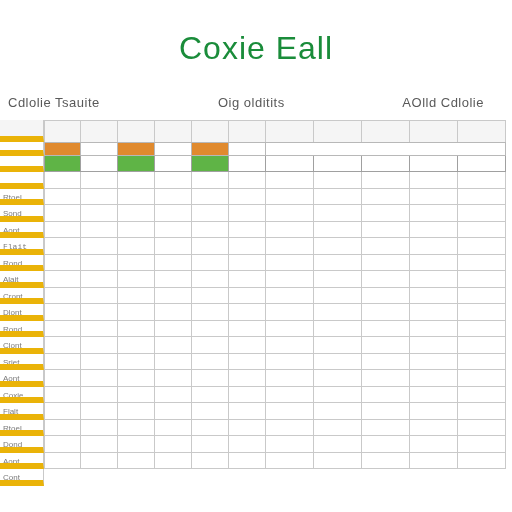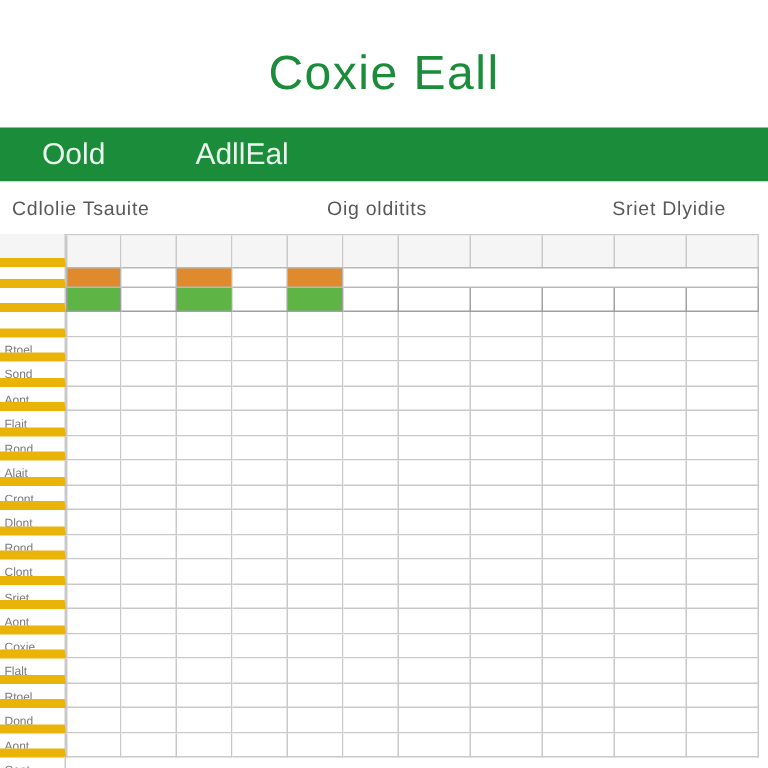--- a/index.html
+++ b/index.html
@@ -127,43 +127,38 @@
   .col-top .bcell { background: #f5f5f5; height: 22px; }
   
 </style>
 </head>
 <body>
 
 <div class="page">
 
   <div class="title">Coxie Eall</div>
 
-  <div class="ribbon-bar">
-    <span>Oold</span>
-    <span>AdllEal</span>
-    <span class="ribbon-sp"></span>
-  </div>
 
   <div class="subheader">
     <span class="lab sub-b">Cdlolie Tsauite</span>
     <span class="lab sub-a">Oig olditits</span>
-    <span class="lab sub-c">Sriet Dlyidie</span>
+    <span class="lab sub-c">AOlld Cdlolie</span>
   </div>
 
   <div class="sheet">
 
     <div class="rowhdr" id="rowhdr">
         <div class="rhcell top"></div>
         <div class="rhcell band" style="height: 14px;"></div>
         <div class="rhcell band" style="height: 16px;"></div>
         <div class="rhcell" style="height: 16.5px;"></div>
         <div class="rhcell" style="height: 16.5px;">Rtoel</div>
         <div class="rhcell" style="height: 16.5px;">Sond</div>
         <div class="rhcell" style="height: 16.5px;">Aont</div>
-        <div class="rhcell" style="height: 16.5px;">Flait</div>
+        <div class="rhcell" style="height: 16.5px; font-family: Liberation Mono, monospace;">Flait</div>
         <div class="rhcell" style="height: 16.5px;">Rond</div>
         <div class="rhcell" style="height: 16.5px;">Alait</div>
         <div class="rhcell" style="height: 16.5px;">Cront</div>
         <div class="rhcell" style="height: 16.5px;">Dlont</div>
         <div class="rhcell" style="height: 16.5px;">Rond</div>
         <div class="rhcell" style="height: 16.5px;">Clont</div>
         <div class="rhcell" style="height: 16.5px;">Sriet</div>
         <div class="rhcell" style="height: 16.5px;">Aont</div>
         <div class="rhcell" style="height: 16.5px;">Coxie</div>
         <div class="rhcell" style="height: 16.5px;">Flalt</div>

